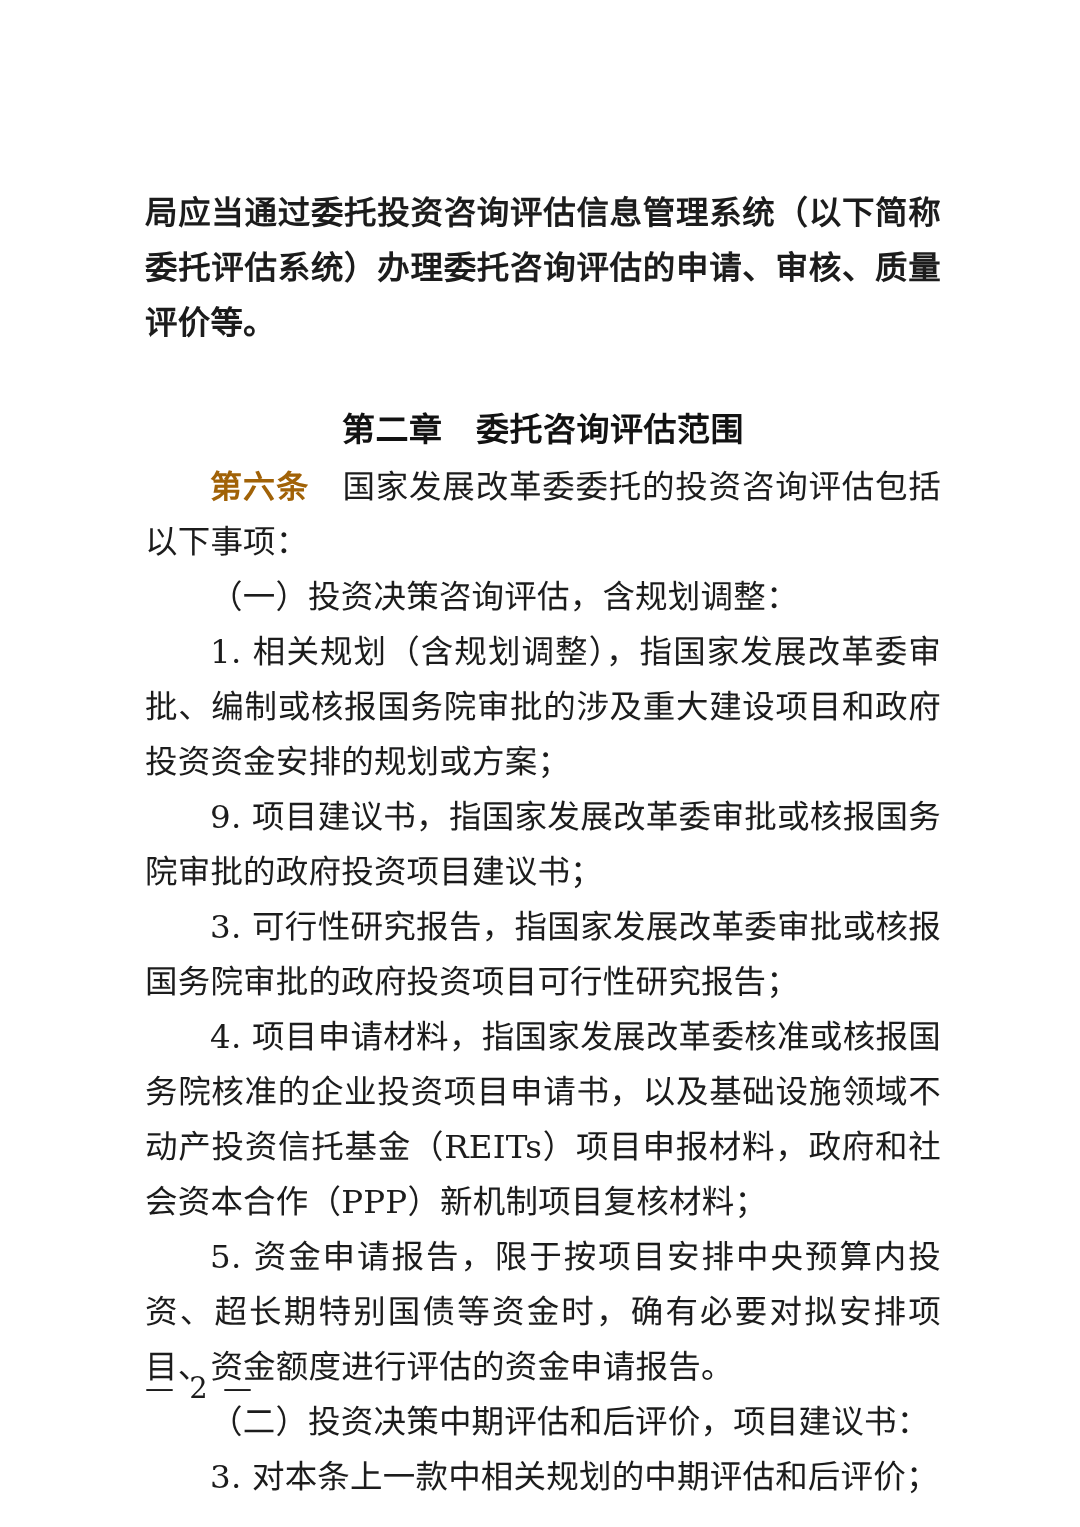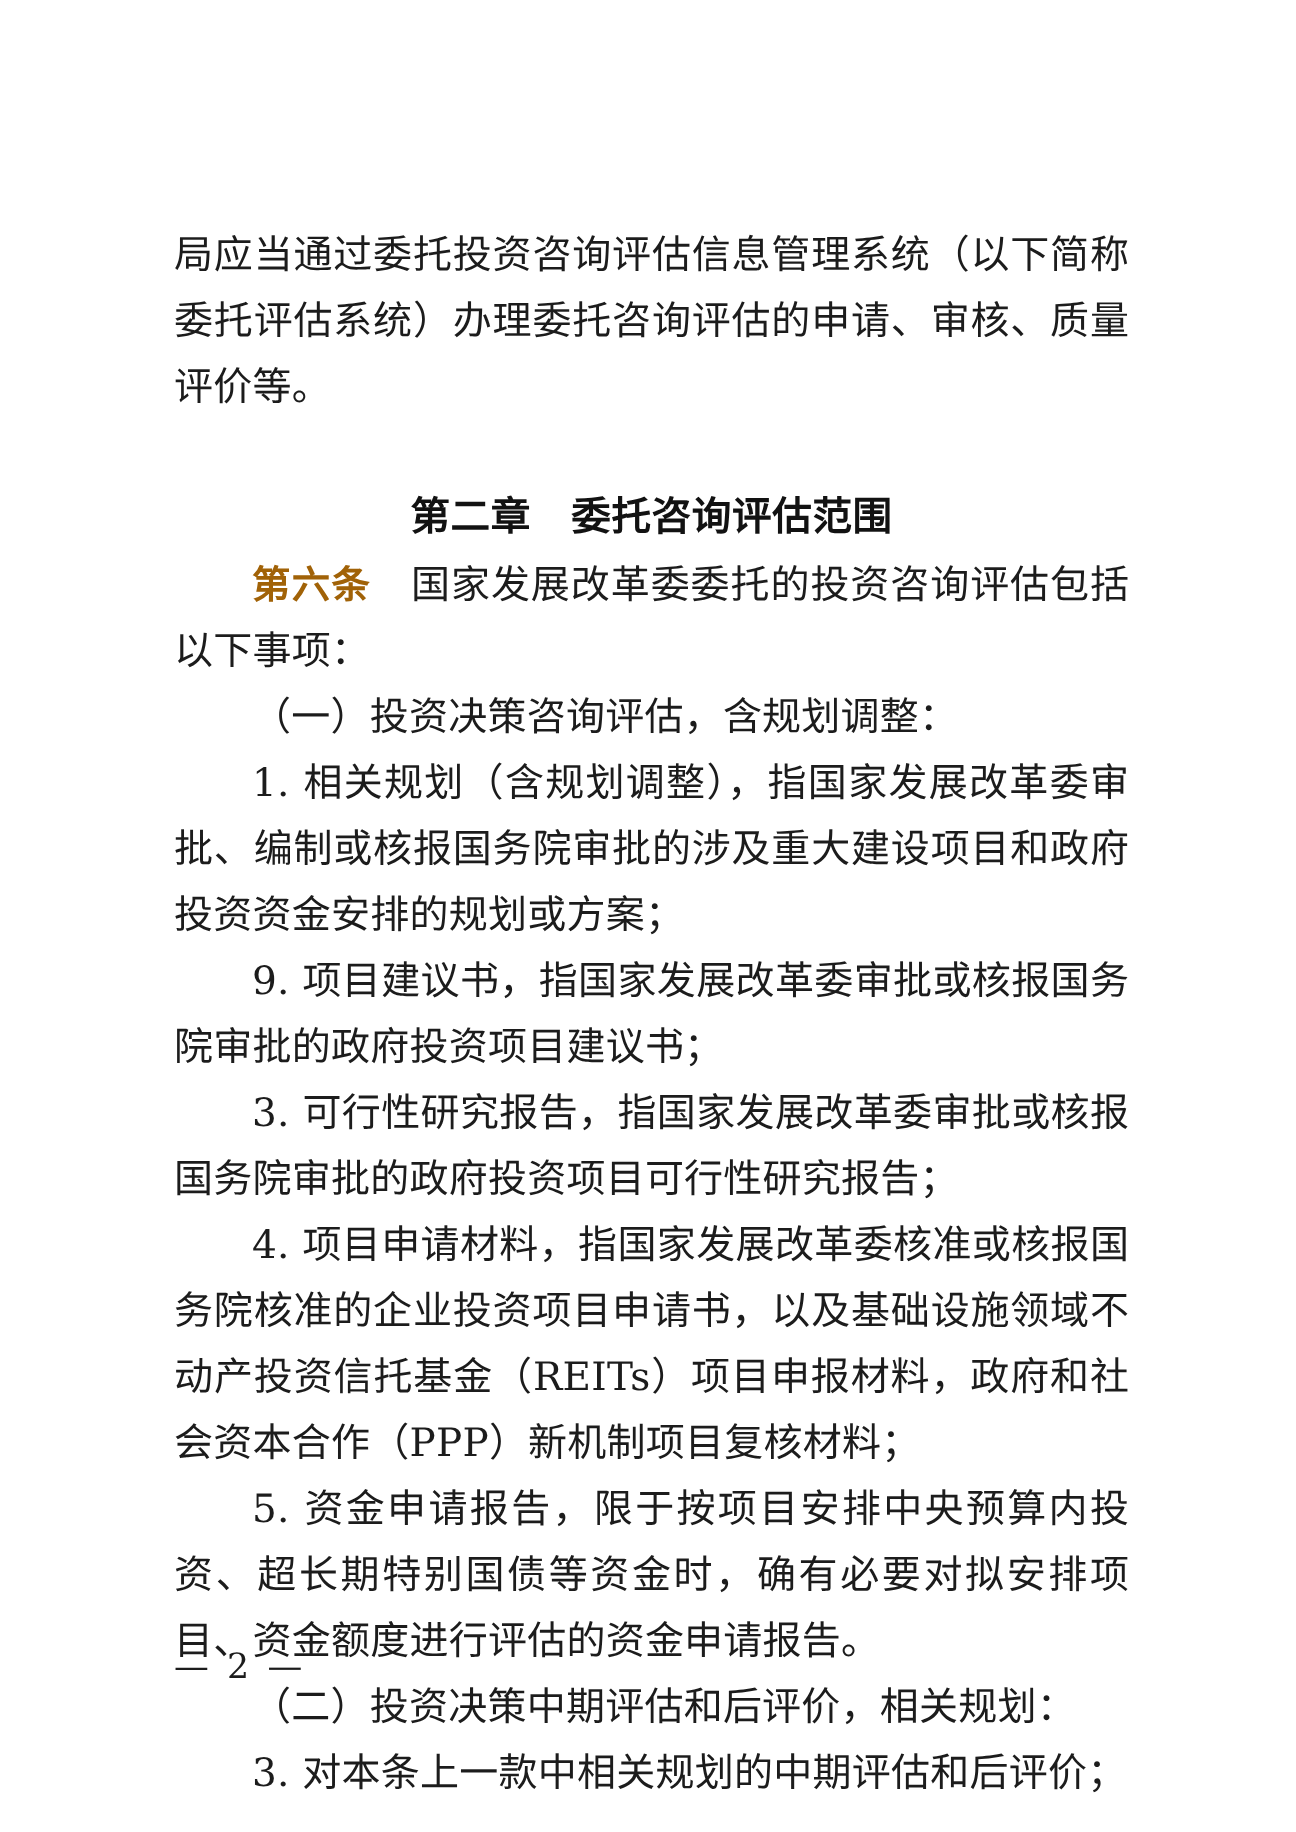--- a/index.html
+++ b/index.html
@@ -38,25 +38,26 @@
     text-justify: inter-character;
     letter-spacing: 0.2px;
     margin: 0;
     color: #1c1c1c;
   }
   .para.indent {
     text-indent: 65px;
   }
   .para.cont {
     text-indent: 0;
+    font-weight: bold;
   }
 
   
   .chapter-heading {
-    font-family: Liberation Serif, serif;
+    font-family: Liberation Mono, monospace;
     font-weight: 700;
     font-size: 33px;
     line-height: 55px;
     text-align: center;
     letter-spacing: 0.5px;
     margin: 0;
     color: #121212;
   }
 
   
@@ -104,21 +105,21 @@
     <p class="para indent">1. 相关规划（含规划调整），指国家发展改革委审批、编制或核报国务院审批的涉及重大建设项目和政府投资资金安排的规划或方案；</p>
 
     <p class="para indent">9. 项目建议书，指国家发展改革委审批或核报国务院审批的政府投资项目建议书；</p>
 
     <p class="para indent">3. 可行性研究报告，指国家发展改革委审批或核报国务院审批的政府投资项目可行性研究报告；</p>
 
     <p class="para indent">4. 项目申请材料，指国家发展改革委核准或核报国务院核准的企业投资项目申请书，以及基础设施领域不动产投资信托基金（REITs）项目申报材料，政府和社会资本合作（PPP）新机制项目复核材料；</p>
 
     <p class="para indent">5. 资金申请报告，限于按项目安排中央预算内投资、超长期特别国债等资金时，确有必要对拟安排项目、资金额度进行评估的资金申请报告。</p>
 
-    <p class="para indent">（二）投资决策中期评估和后评价，相关规划：</p>
+    <p class="para indent">（二）投资决策中期评估和后评价，项目建议书：</p>
 
     <p class="para indent">3. 对本条上一款中相关规划的中期评估和后评价；</p>
 
   </div>
 
   <div class="folio">— 2 —</div>
 
 </div>
 
 </body></html>

